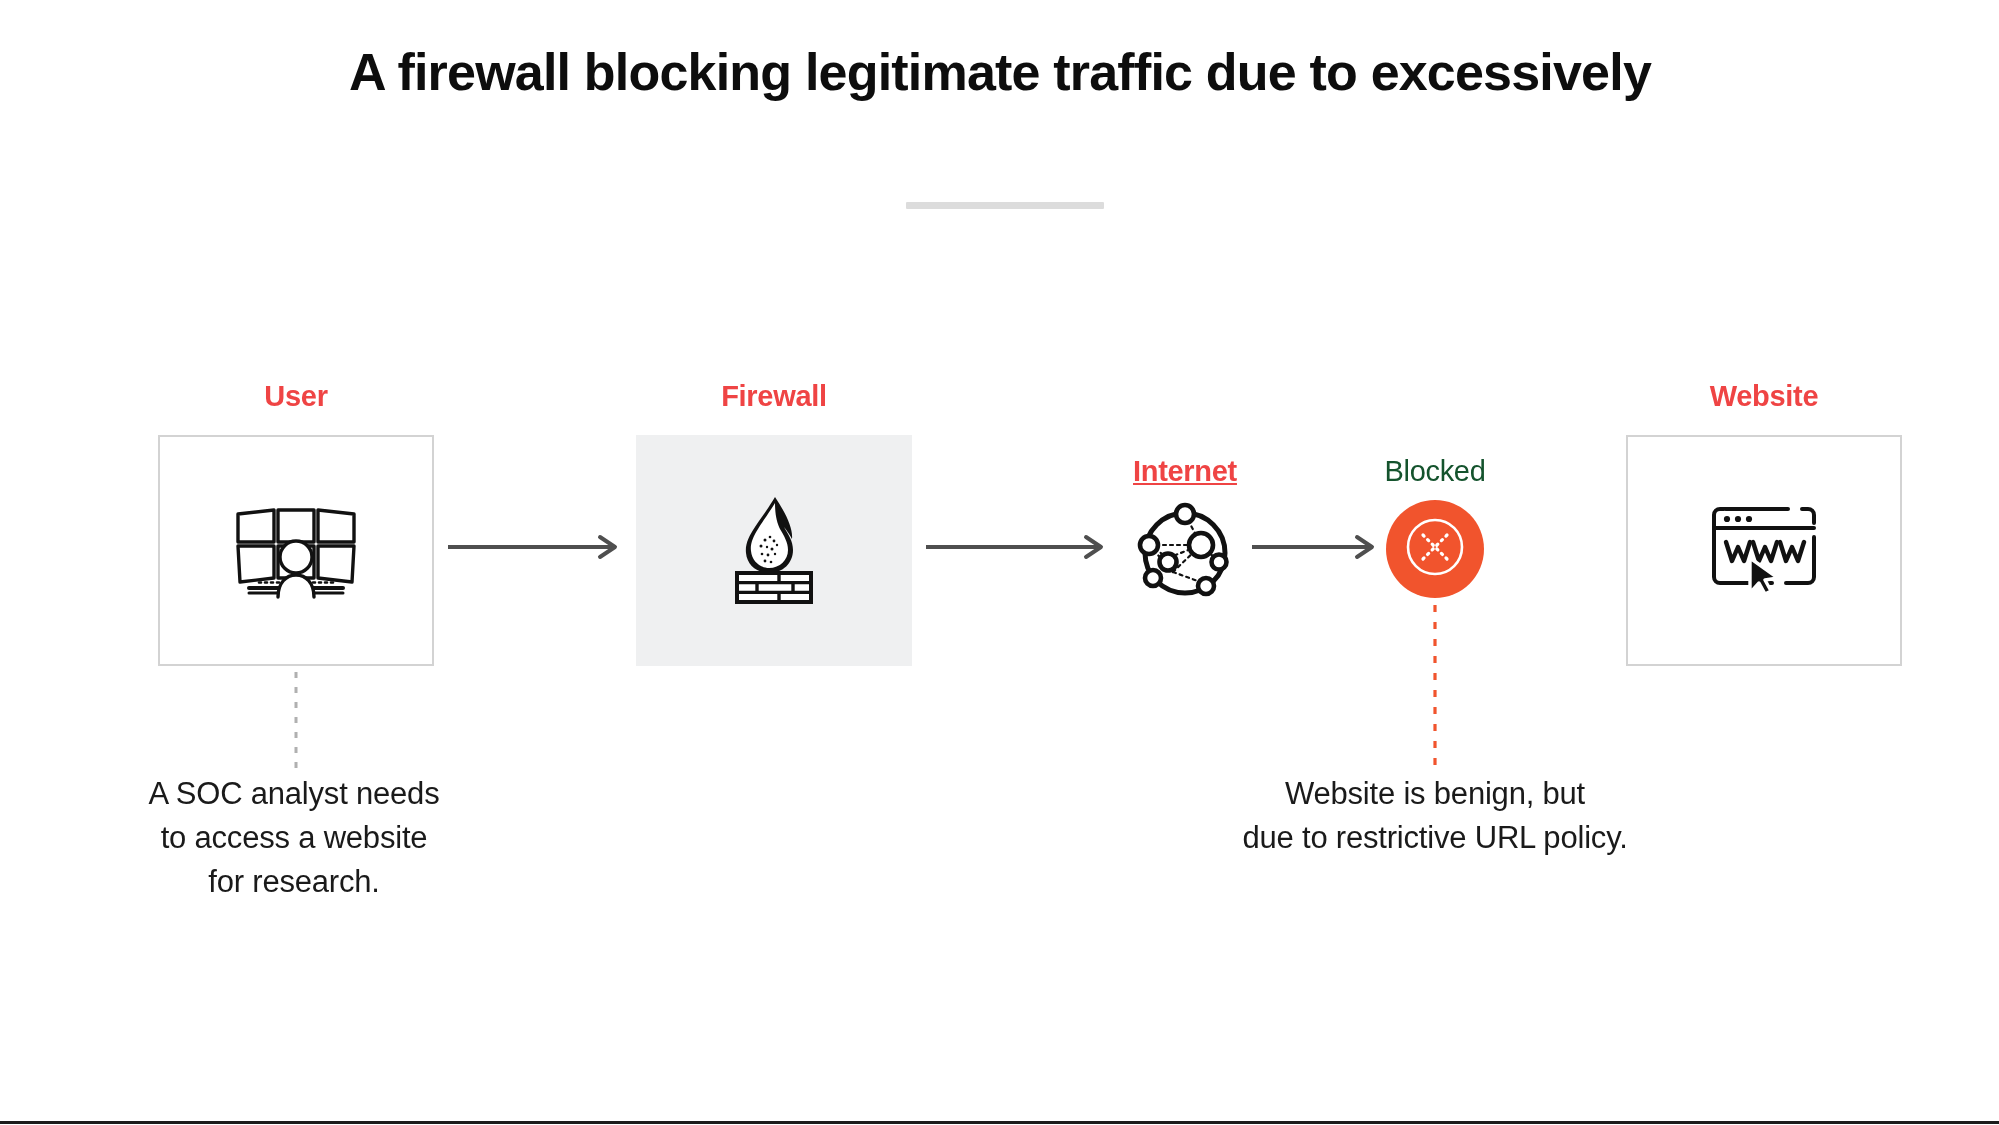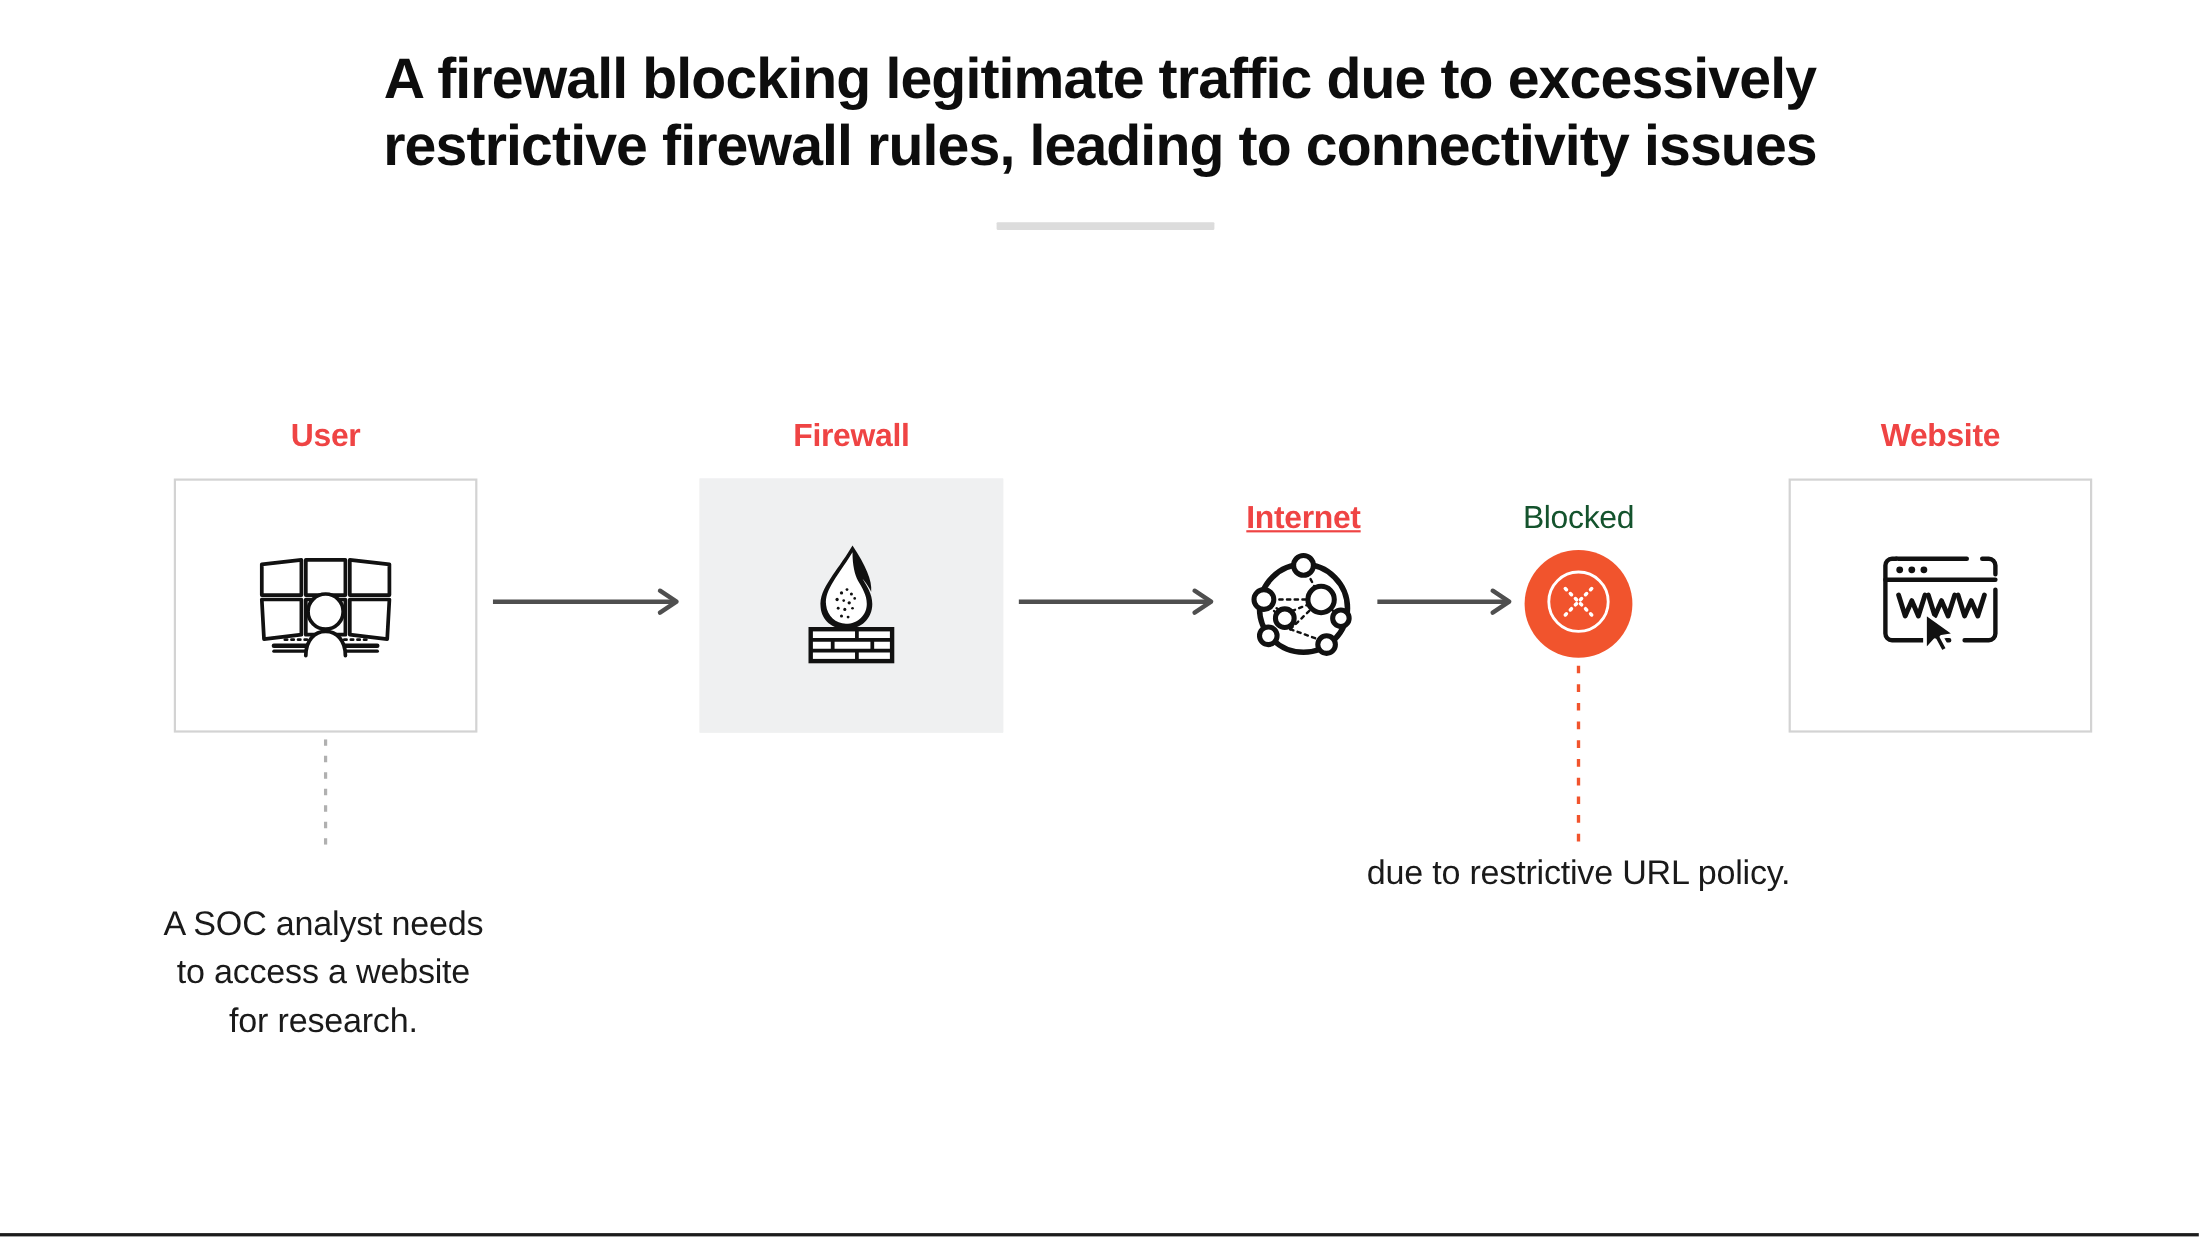--- a/index.html
+++ b/index.html
@@ -105,21 +105,20 @@
     background: #1c1c1c;
   }
 </style>
 </head>
 <body>
 
 <div id="page">
 
   <h1 class="title">
     <span class="title-line">A firewall blocking legitimate traffic due to excessively</span>
-    <span class="title-line">restrictive firewall rules, leading to connectivity issues</span>
   </h1>
   <div class="title-rule"></div>
 
   <div class="node-label" style="left:158px; top:380px; width:276px;">User</div>
 
   <div class="node-box" style="left:158px; top:435px; width:276px; height:231px;">
     <span>
       <svg width="132" height="104" viewBox="0 0 132 104" fill="none" stroke="#111" stroke-width="3.4" stroke-linejoin="round" stroke-linecap="round">
 
         <path d="M8 17 L44 13 L44 45 L8 45 Z"></path>
@@ -291,31 +290,32 @@
       </svg>
     </span>
   </div>
 
   <div class="connector" style="left:294px; top:672px;">
     <svg width="4" height="96" viewBox="0 0 4 96">
       <path d="M2 0 L2 96" stroke="#b0b0b0" stroke-width="3" stroke-dasharray="6 9"></path>
     </svg>
   </div>
 
-  <div class="caption" style="left:76px; top:772px; width:436px;margin-top:46px;">
+  <div class="caption" style="left:76px; top:772px; width:436px;">
     <span class="caption-line">A SOC analyst needs</span>
     <span class="caption-line">to access a website</span>
     <span class="caption-line">for research.</span>
   </div>
 
   <div class="connector" style="left:1433px; top:605px;">
     <svg width="4" height="162" viewBox="0 0 4 162">
       <path d="M2 0 L2 162" stroke="#F1542D" stroke-width="3.2" stroke-dasharray="7 10"></path>
     </svg>
   </div>
 
   <div class="caption" style="left:1155px; top:772px; width:560px;">
+    <span class="caption-line">Website is benign, but</span>
     <span class="caption-line">due to restrictive URL policy.</span>
   </div>
 
   <div class="bottom-rule"></div>
 
 </div>
 
 </body></html>

